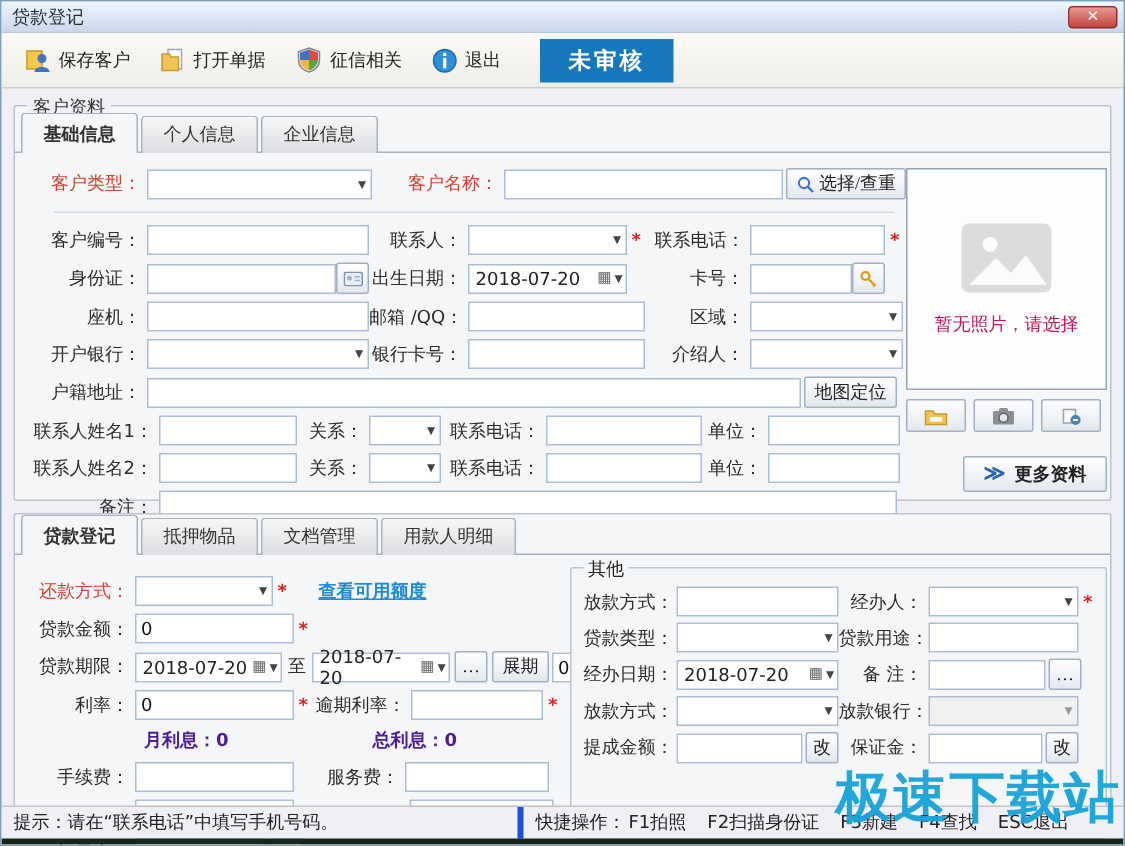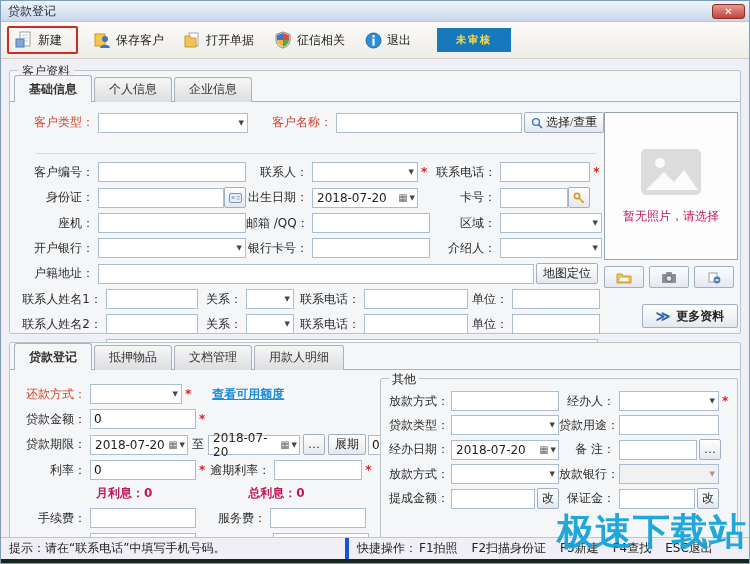--- a/index.html
+++ b/index.html
@@ -9,21 +9,21 @@
 
   
   .titlebar { height:21px; background:linear-gradient(#eef5fd,#cbd8ea); border-bottom:1px solid #b7c4d6; display:flex; align-items:center; padding:0 4px 0 7px; }
   .titlebar .ttl { font-size:12px; color:#1d2b3a; }
   .close-btn { margin-left:auto; width:33px; height:15px; background:linear-gradient(#e89a93,#c2443c); border:1px solid #8d2f29; border-radius:3px; color:#fff; font-size:10px; font-weight:bold; display:flex; align-items:center; justify-content:center; cursor:pointer; }
 
   
   .toolbar { height:37px; background:linear-gradient(#fbfaf8,#efede8); border-bottom:1px solid #cfcdc8; display:flex; align-items:center; padding:0 6px; }
   .tbtn { display:flex; align-items:center; gap:5px; padding:4px 9px; border:1px solid transparent; border-radius:2px; cursor:pointer; white-space:nowrap; }
   .tbtn.hl { border:2px solid #cc2a22; padding:3px 14px 3px 6px; margin-right:6px; }
-  .badge { margin-left:16px; background:#1779bb; color:#fde047; font-size:10px; font-weight:bold; padding:5px 19px; letter-spacing:2px; }
+  .badge { margin-left:16px; background:#1779bb; color:#ffffff; font-size:15px; font-weight:bold; padding:5px 19px; letter-spacing:2px; }
 
   
   .gbox { position:relative; border:1px solid #bac4cf; background:#f5f6f8; border-radius:2px; }
   .gbox > .gtitle { position:absolute; top:-8px; left:8px; background:#f0eff5; padding:0 4px; color:#333; }
   .cust { margin:11px 8px 0 8px; height:264px; }
   .loanbox { margin:8px 8px 0 8px; height:202px; background:#f5f6f8; }
 
   .tabstrip { display:flex; align-items:flex-end; height:23px; padding-left:4px; border-bottom:1px solid #a8b2bd; }
   .tab { padding:3px 14px 4px 14px; margin-right:2px; border:1px solid #a8b2bd; border-bottom:none; border-radius:3px 3px 0 0; background:linear-gradient(#f6f6f6,#dcdee1); cursor:pointer; position:relative; top:1px; color:#333; }
   .tab.active { background:#f5f6f8; padding-top:5px; font-weight:bold; z-index:2; }
@@ -37,21 +37,21 @@
   .inp { border:1px solid #abbdd3; background:#fff; height:20px; padding:0 3px; font:inherit; color:#111; flex:none; }
   .combo { position:relative; border:1px solid #abbdd3; background:#fff; height:20px; display:flex; align-items:center; padding:0 3px; flex:none; cursor:pointer; }
   .combo .arr { margin-left:auto; font-size:7px; color:#444; }
   .combo.disabled { background:#f1f1f1; }
   .combo.disabled .arr { color:#999; }
   .datef { position:relative; border:1px solid #abbdd3; background:#fff; height:20px; display:flex; align-items:center; padding:0 2px 0 4px; flex:none; cursor:pointer; }
   .datef .cal { font-size:10px; color:#666; margin-left:auto; }
   .datef .arr { font-size:7px; color:#444; margin-left:2px; }
   .sbtn { border:1px solid #9fb0c4; background:linear-gradient(#fefefe,#e4e8ee); border-radius:2px; height:21px; display:inline-flex; align-items:center; justify-content:center; padding:0 6px; cursor:pointer; flex:none; color:#222;font-family:Liberation Serif, serif; }
   .link { color:#1e8bd8; text-decoration:underline; cursor:pointer; font-weight:bold; }
-  .bluetxt { color:#be185d; font-weight:bold; }
+  .bluetxt { color:#4c1d95; font-weight:bold; }
   .cb { width:13px; height:13px; border:1px solid #8ea0b5; background:#fcfcfc; display:inline-block; margin-right:4px; flex:none; }
   .sep { border:none; border-top:1px solid #d6dade; margin:2px 0 8px 20px; width:560px; }
 
   .custbody { display:flex; padding:10px 6px 0 6px; }
   .formleft { width:586px; }
   .photo { width:142px; padding-left:2px; }
   .photobox { width:134px; height:148px; border:1px solid #9aa4ae; background:#fdfdfd; display:flex; flex-direction:column; align-items:center; justify-content:center; gap:12px; }
   .phtxt { color:#be185d; font-size:12px; }
   .pbtns { display:flex; gap:5px; margin-top:6px; }
   .pbtn { width:40px; height:22px; }
@@ -83,30 +83,20 @@
 <div class="win">
 
   <div class="titlebar">
     <span class="ttl">贷款登记</span>
     <div class="close-btn">
       <span>✕</span>
     </div>
   </div>
 
   <div class="toolbar">
-    <div class="tbtn hl">
-      <svg width="18" height="18" viewBox="0 0 18 18">
-        <rect x="5" y="1" width="10" height="14" fill="#fdfdfd" stroke="#9aa0a8"></rect>
-        <line x1="7" y1="4" x2="13" y2="4" stroke="#c3c9d0"></line>
-          <line x1="7" y1="7" x2="13" y2="7" stroke="#c3c9d0"></line>
-          <line x1="7" y1="10" x2="13" y2="10" stroke="#c3c9d0"></line>
-        <rect x="1" y="8" width="8" height="8" fill="#7da7d8" stroke="#4d7fb5"></rect>
-      </svg>
-      <span>新建</span>
-    </div>
     <div class="tbtn">
       <svg width="17" height="17" viewBox="0 0 17 17">
         <rect x="1" y="2" width="10" height="12" fill="#f6c84c" stroke="#c79a2a"></rect>
         <circle cx="11" cy="7" r="3" fill="#3f74c2"></circle>
         <path d="M6 16 C6 11.5 16 11.5 16 16 Z" fill="#3f74c2"></path>
       </svg>
       <span>保存客户</span>
     </div>
     <div class="tbtn">
       <svg width="17" height="17" viewBox="0 0 17 17">
@@ -139,21 +129,21 @@
   <div class="gbox cust">
     <span class="gtitle">客户资料</span>
     <div class="tabstrip">
       <div class="tab active">基础信息</div>
       <div class="tab">个人信息</div>
       <div class="tab">企业信息</div>
     </div>
     <div class="custbody">
       <div class="formleft">
 
-        <div class="row" style="margin-bottom:20px;">
+        <div class="row" style="margin-bottom:8px;">
           <span class="lbl red" style="width:82px;">客户类型：</span>
           <div class="combo" style="width:150px;">
             <span class="arr">▼</span>
           </div>
           <span class="lbl red" style="width:88px;">客户名称：</span>
           <input class="inp" style="width: 186px;">
           <div class="sbtn" style="margin-left:2px;">
             <svg width="12" height="12" viewBox="0 0 12 12" style="margin-right:3px;">
               <circle cx="5" cy="5" r="3.4" fill="none" stroke="#3f74c2" stroke-width="1.4"></circle>
               <line x1="7.6" y1="7.6" x2="11" y2="11" stroke="#3f74c2" stroke-width="1.6"></line>

